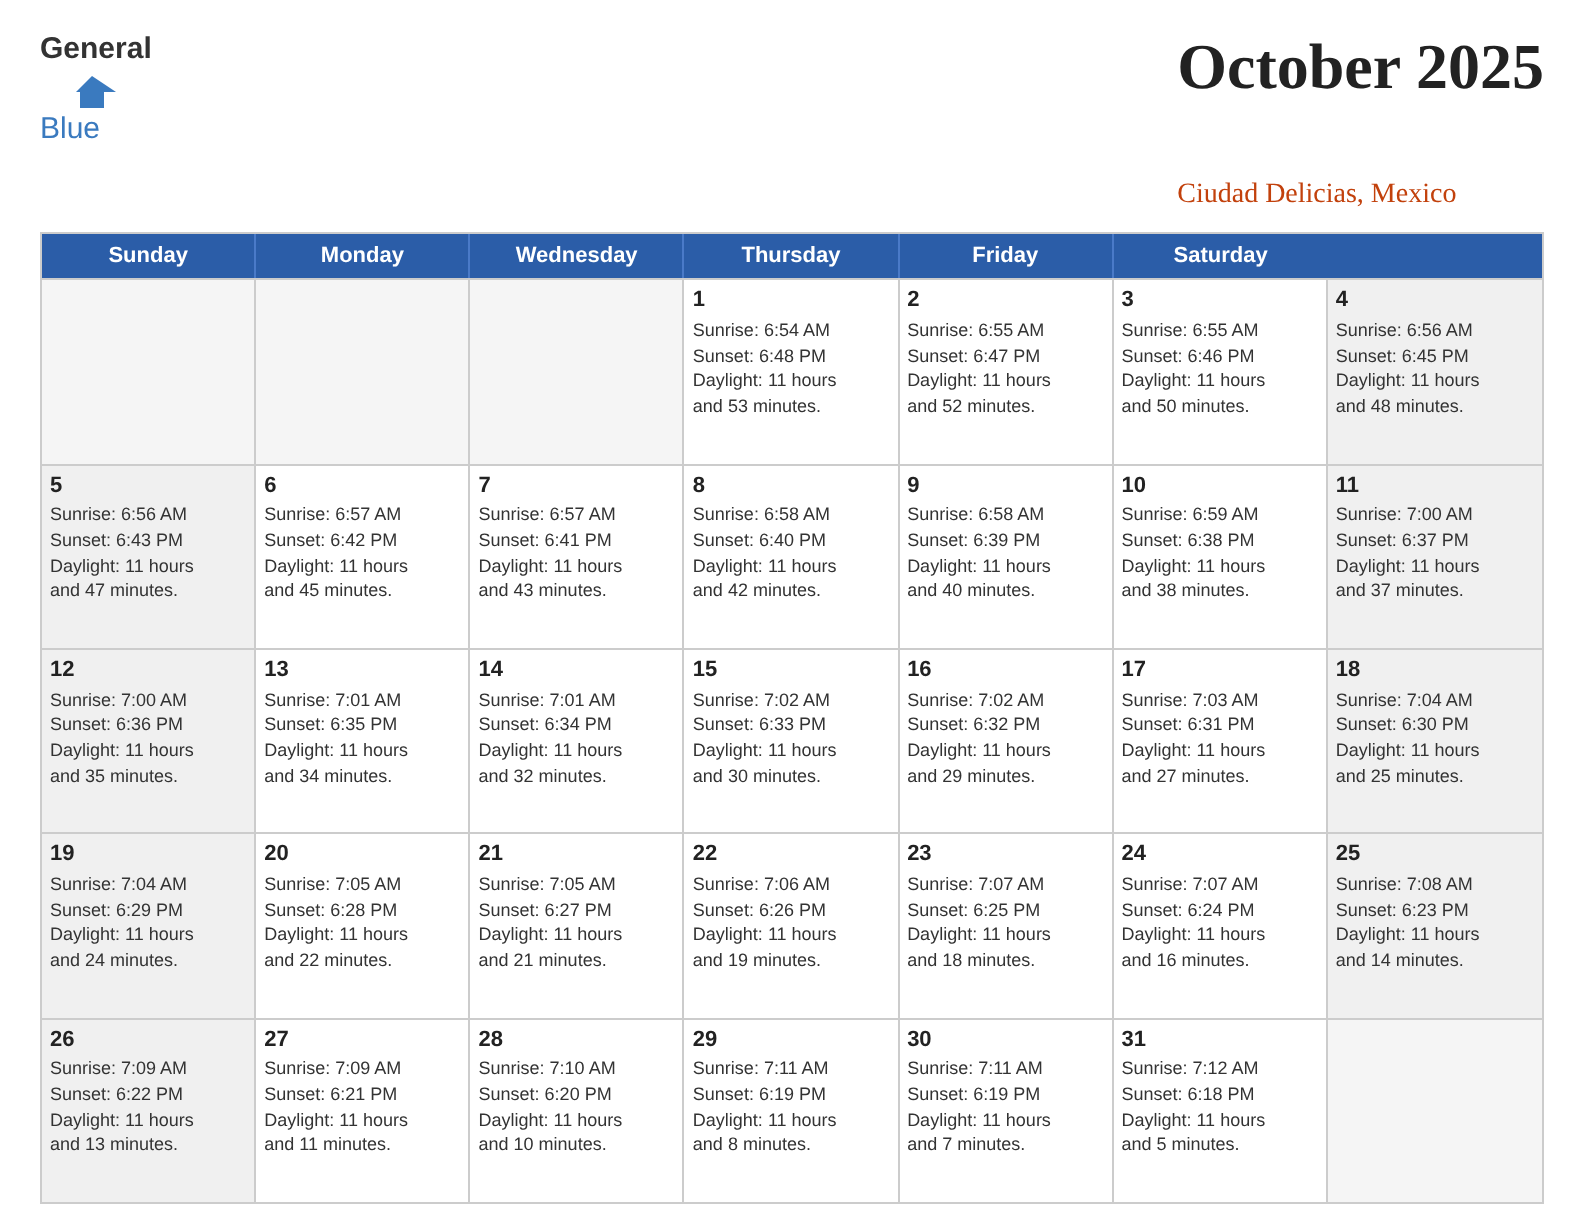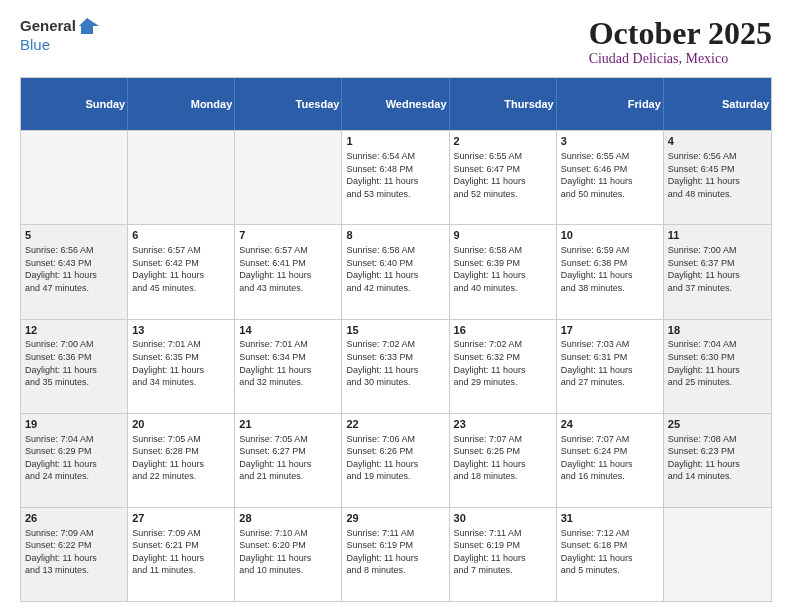--- a/index.html
+++ b/index.html
@@ -32,39 +32,40 @@
       font-family: Liberation Serif, serif;
     }
     .month-title {
       font-size: 32px;
       font-weight: bold;
       color: #222;
       line-height: 1.1;
     }
     .subtitle {
       font-size: 14px;
-      color: #701a75;
+      color: #c2410c;
+      margin-top: 39px;
     }
     .calendar {
       flex: 1;
       display: flex;
       flex-direction: column;
       border: 1px solid #ccc;
     }
     .cal-header {
       display: grid;
       grid-template-columns: repeat(7, 1fr);
       background: #2b5da8;
     }
     .cal-header-cell {
       color: #fff;
       font-size: 11px;
       font-weight: bold;
-      text-align: right;
-      padding: 20px 2px;
+      text-align: center;
+      padding: 5px 2px;
       border-right: 1px solid #4a7ac8;
     }
     .cal-header-cell:last-child { border-right: none; }
     .cal-body {
       display: flex;
       flex-direction: column;
       flex: 1;
     }
     .cal-row {
       display: grid;
@@ -97,40 +98,39 @@
       line-height: 1.4;
     }
   </style>
 </head>
 <body>
 
 <div class="page">
   <div class="header">
     <div class="logo">
   <div style="display:flex;flex-direction:column;line-height:1.15;">
-    <span style="display:flex;align-items:center;gap:3px;">
+    <span style="display:flex;align-items:center;gap:3px;flex-direction:column;">
       <span style="font-size:15px;font-weight:bold;color:#333;">General</span>
       <svg width="20" height="20" viewBox="0 0 20 20">
         <polygon points="8,2 20,10 14,10 14,18 2,18 2,10 0,10" fill="#3a7abf"></polygon>
       </svg>
     </span>
     <span style="font-size:15px;font-weight:normal;color:#3a7abf;">Blue</span>
   </div>
 </div>
     <div class="title-block">
       <div class="month-title">October 2025</div>
       <div class="subtitle">Ciudad Delicias, Mexico</div>
     </div>
   </div>
 
   <div class="calendar">
     <div class="cal-header">
     <div class="cal-header-cell">Sunday</div>
         <div class="cal-header-cell">Monday</div>
-        <div class="cal-header-cell">Tuesday</div>
         <div class="cal-header-cell">Wednesday</div>
         <div class="cal-header-cell">Thursday</div>
         <div class="cal-header-cell">Friday</div>
         <div class="cal-header-cell">Saturday</div>
       </div>
     <div class="cal-body">
     <div class="cal-row">
           <div class="cal-cell empty"></div>
           <div class="cal-cell empty"></div>
           <div class="cal-cell empty"></div>

